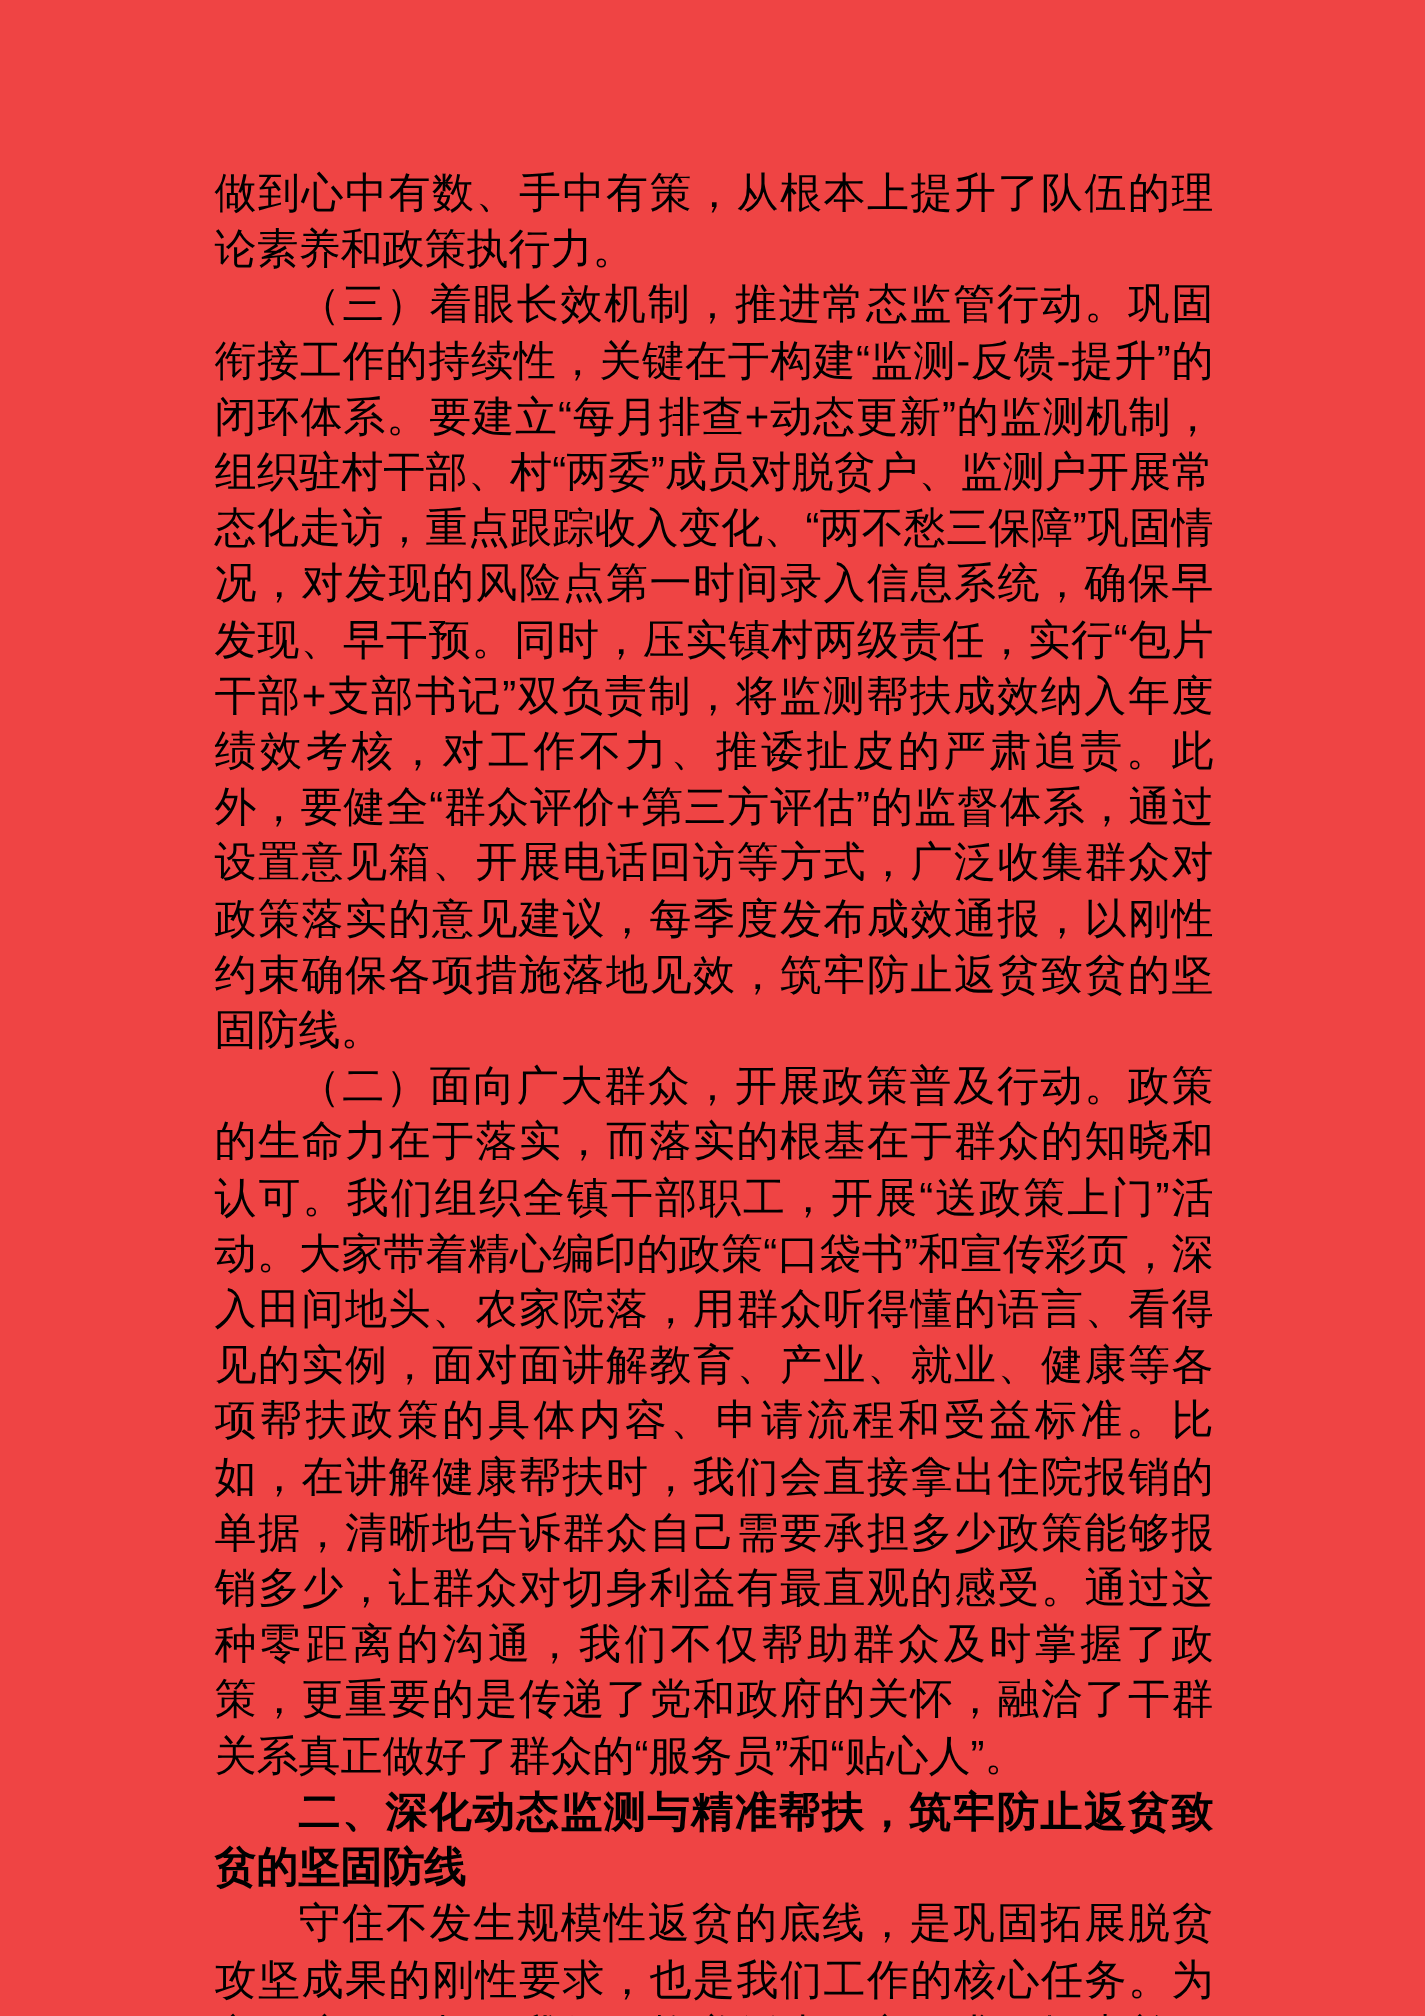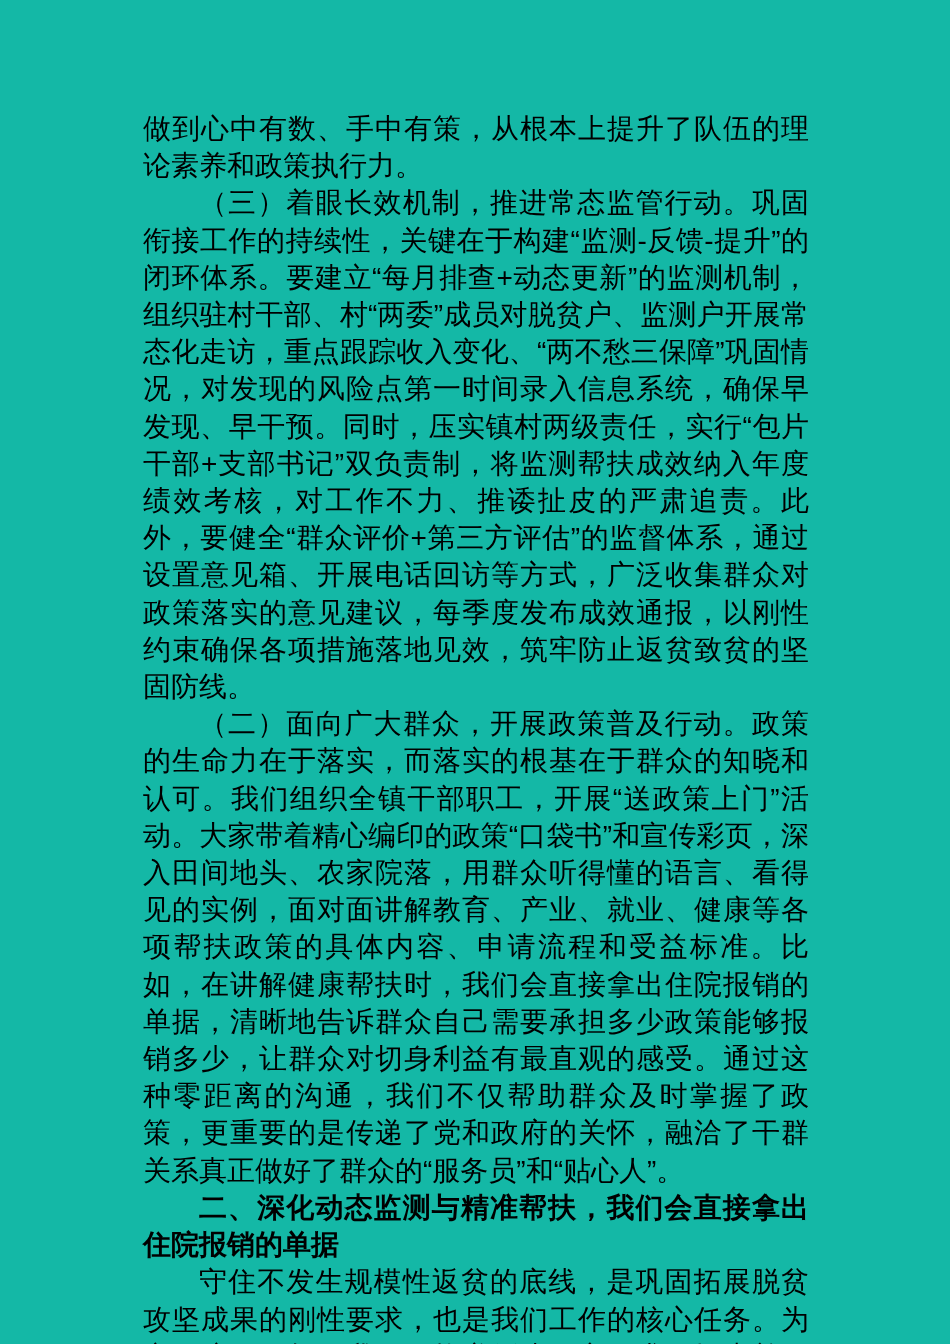--- a/index.html
+++ b/index.html
@@ -4,21 +4,21 @@
 <style>
   html, body {
     margin: 0;
     padding: 0;
     background: #ffffff;
   }
   .page {
     position: relative;
     width: 950px;
     height: 1344px;
-    background: #14b8a6;
+    background: #ef4444;
     overflow: hidden;
     box-sizing: border-box;
   }
   .text-column {
     position: absolute;
     left: 143px;
     top: 110px;
     width: 666px;
   }
   .para {
@@ -47,18 +47,18 @@
 
 <div class="page">
   <div class="text-column">
 
     <p class="para">做到心中有数、手中有策，从根本上提升了队伍的理论素养和政策执行力。</p>
 
     <p class="para indent">（三）着眼长效机制，推进常态监管行动。巩固衔接工作的持续性，关键在于构建“监测-反馈-提升”的闭环体系。要建立“每月排查+动态更新”的监测机制，组织驻村干部、村“两委”成员对脱贫户、监测户开展常态化走访，重点跟踪收入变化、“两不愁三保障”巩固情况，对发现的风险点第一时间录入信息系统，确保早发现、早干预。同时，压实镇村两级责任，实行“包片干部+支部书记”双负责制，将监测帮扶成效纳入年度绩效考核，对工作不力、推诿扯皮的严肃追责。此外，要健全“群众评价+第三方评估”的监督体系，通过设置意见箱、开展电话回访等方式，广泛收集群众对政策落实的意见建议，每季度发布成效通报，以刚性约束确保各项措施落地见效，筑牢防止返贫致贫的坚固防线。</p>
 
     <p class="para indent">（二）面向广大群众，开展政策普及行动。政策的生命力在于落实，而落实的根基在于群众的知晓和认可。我们组织全镇干部职工，开展“送政策上门”活动。大家带着精心编印的政策“口袋书”和宣传彩页，深入田间地头、农家院落，用群众听得懂的语言、看得见的实例，面对面讲解教育、产业、就业、健康等各项帮扶政策的具体内容、申请流程和受益标准。比如，在讲解健康帮扶时，我们会直接拿出住院报销的单据，清晰地告诉群众自己需要承担多少政策能够报销多少，让群众对切身利益有最直观的感受。通过这种零距离的沟通，我们不仅帮助群众及时掌握了政策，更重要的是传递了党和政府的关怀，融洽了干群关系真正做好了群众的“服务员”和“贴心人”。</p>
 
-    <p class="para heading">二、深化动态监测与精准帮扶，我们会直接拿出住院报销的单据</p>
+    <p class="para heading">二、深化动态监测与精准帮扶，筑牢防止返贫致贫的坚固防线</p>
 
     <p class="para indent">守住不发生规模性返贫的底线，是巩固拓展脱贫攻坚成果的刚性要求，也是我们工作的核心任务。为实现这一目标，我们严格遵循省、市要求，探索并固化了“三看二查一对比”的动态监测排查法，力求做到风险早发现、早干预、</p>
 
   </div>
 </div>
 
 </body></html>

